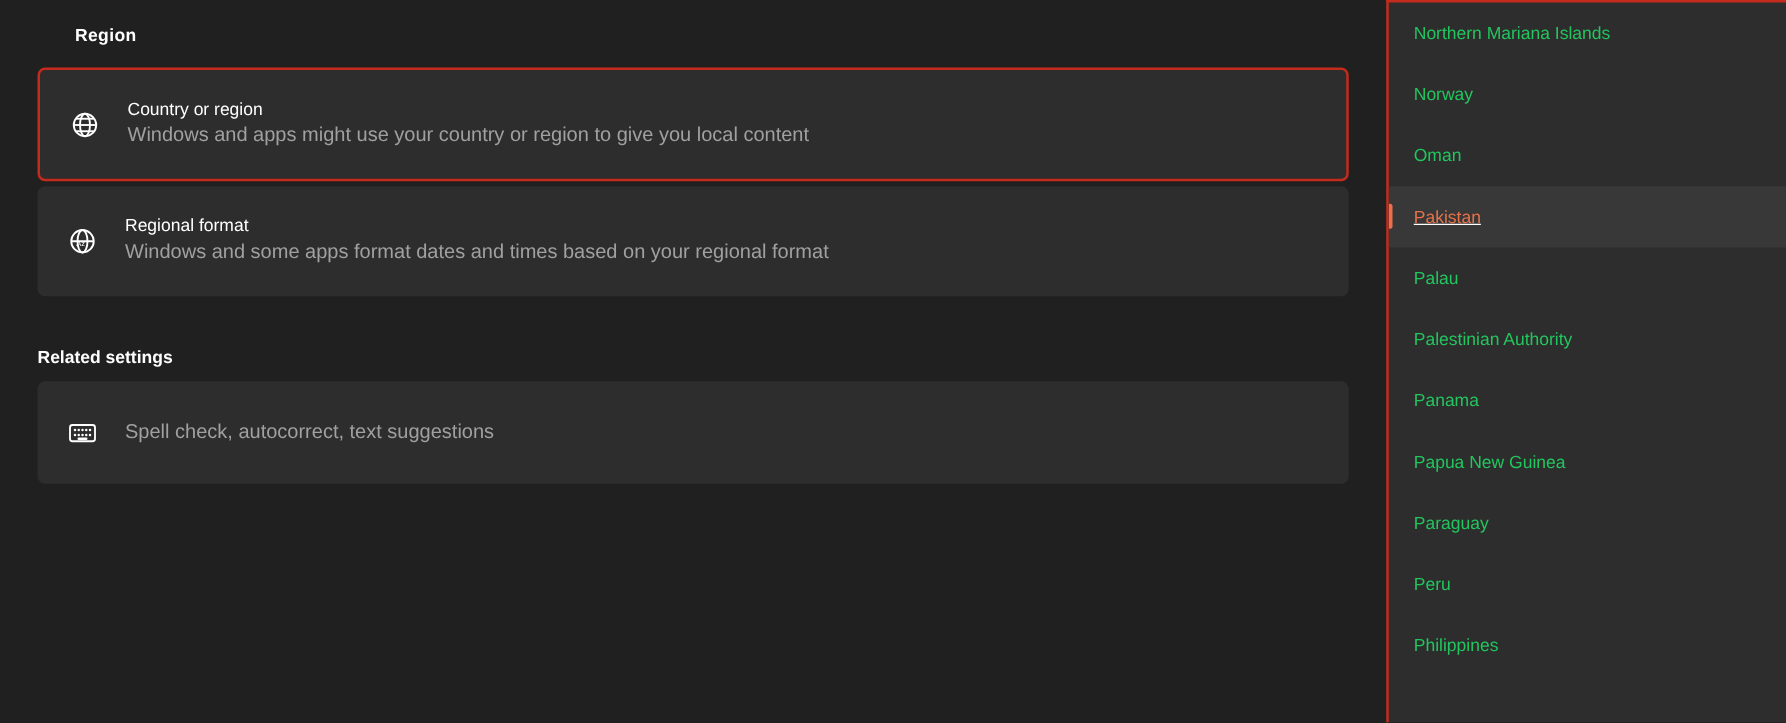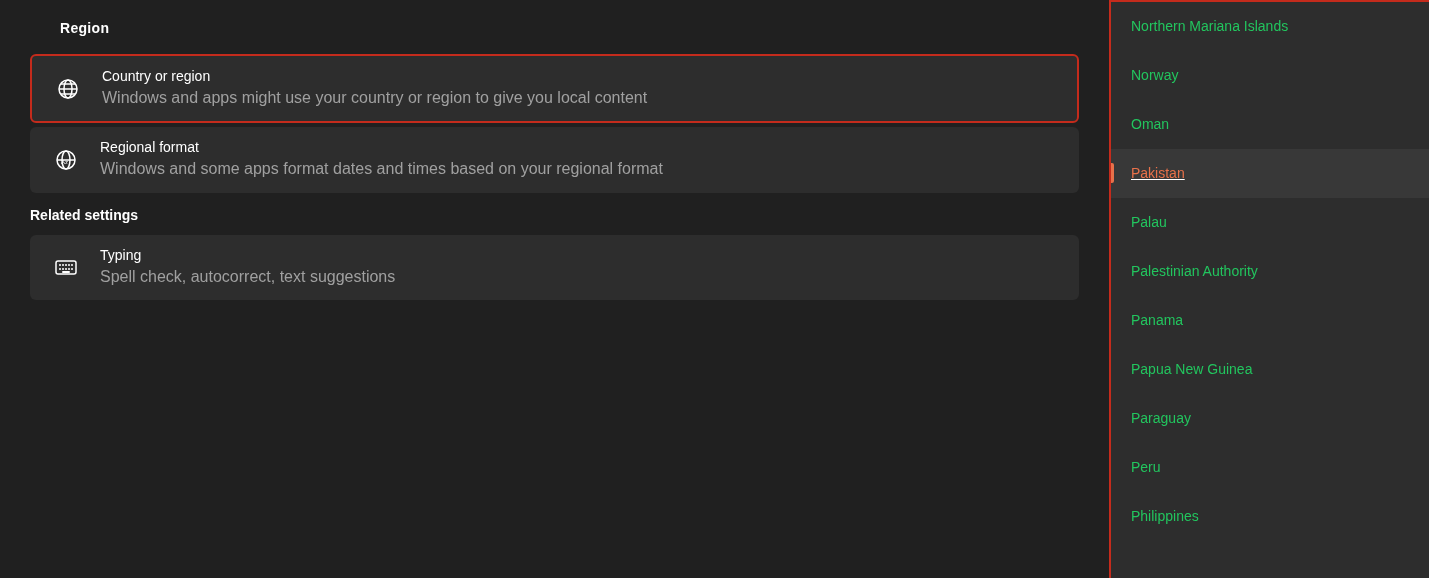--- a/index.html
+++ b/index.html
@@ -32,21 +32,21 @@
       margin-bottom: 18px;
       letter-spacing: 0.3px;
       margin-left: 30px;
     }
 
     .settings-item {
       display: flex;
       align-items: center;
       background-color: #2d2d2d;
       border-radius: 6px;
-      padding: 12px 18px;
+      padding: 23px 18px;
       margin-bottom: 4px;
       cursor: pointer;
     }
 
     .settings-item.highlighted {
       border: 2px solid #c42b1c;
       background-color: #2d2d2d;
     }
 
     .icon-wrapper {
@@ -82,21 +82,21 @@
     .item-subtitle {
       font-size: 16px;
       color: #a0a0a0;
       line-height: 1.4;
     }
 
     .related-settings-title {
       font-size: 14px;
       font-weight: 600;
       color: #ffffff;
-      margin: 14px 0 12px 0;
+      margin: 40px 0 12px 0;
     }
 
     
     .dropdown-panel {
       width: 320px;
       height: 578px;
       background-color: #2d2d2d;
       border-left: 2px solid #c42b1c;
       border-top: 2px solid #c42b1c;
       overflow: hidden;
@@ -209,21 +209,20 @@
         <line x1="18" y1="10" x2="18" y2="10" stroke="white" stroke-width="2" stroke-linecap="round"></line>
         <line x1="6" y1="14" x2="6" y2="14" stroke="white" stroke-width="2" stroke-linecap="round"></line>
         <line x1="9" y1="14" x2="9" y2="14" stroke="white" stroke-width="2" stroke-linecap="round"></line>
         <line x1="9" y1="17" x2="15" y2="17" stroke="white" stroke-width="2" stroke-linecap="round"></line>
         <line x1="12" y1="14" x2="12" y2="14" stroke="white" stroke-width="2" stroke-linecap="round"></line>
         <line x1="15" y1="14" x2="15" y2="14" stroke="white" stroke-width="2" stroke-linecap="round"></line>
         <line x1="18" y1="14" x2="18" y2="14" stroke="white" stroke-width="2" stroke-linecap="round"></line>
       </svg>
     </div>
     <div class="item-text">
-      <span class="item-title">Typing</span>
       <span class="item-subtitle">Spell check, autocorrect, text suggestions</span>
     </div>
   </div>
 
 
 </div>
 
 <div class="dropdown-panel">
   <ul class="dropdown-list">
     <li class="dropdown-item">

